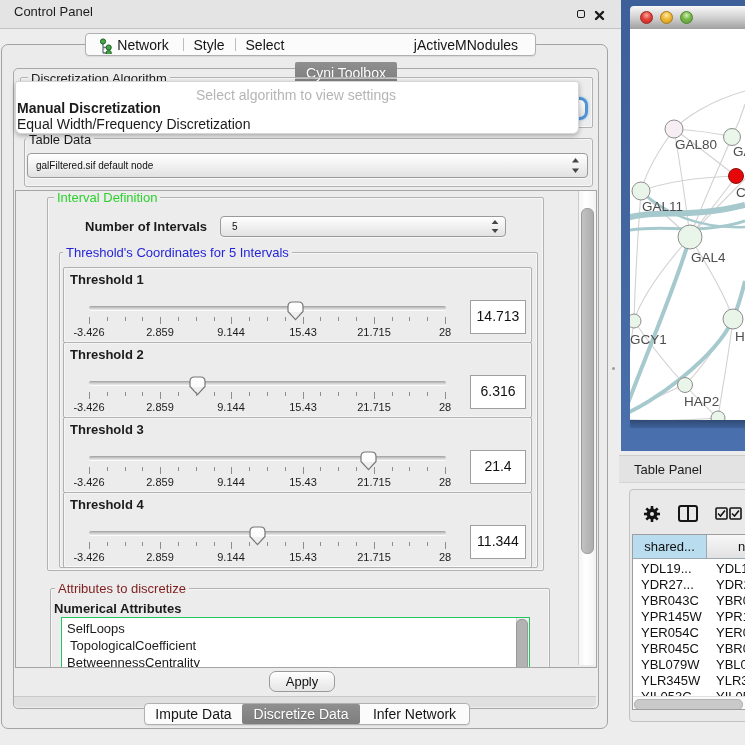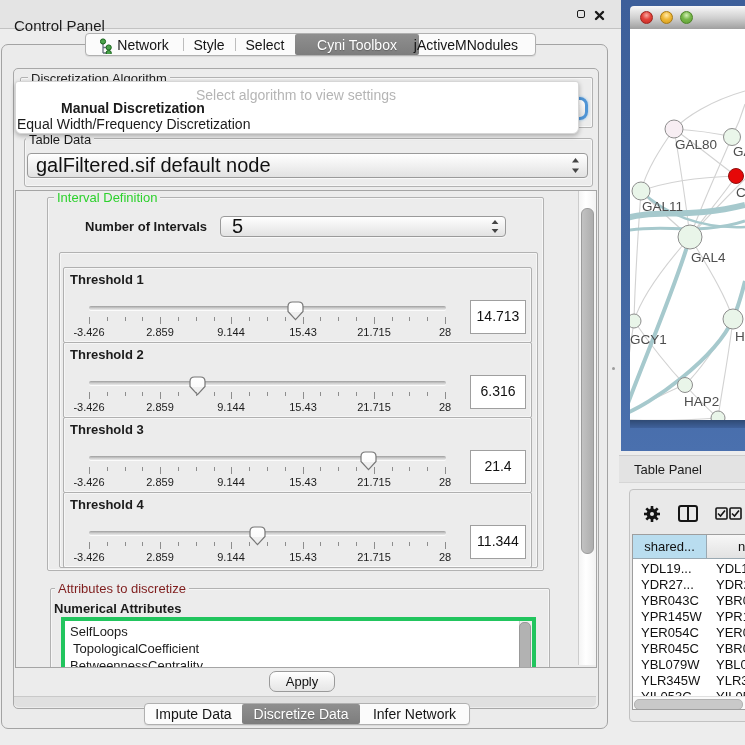--- a/index.html
+++ b/index.html
@@ -6,21 +6,21 @@
   body{width:745px;height:745px;position:relative;overflow:hidden;
        font-family:"Liberation Sans",sans-serif;background:#ededed;}
   .abs{position:absolute;}
   .lbl{position:absolute;font-size:13px;color:#1b1b1b;white-space:nowrap;}
   .bold{font-weight:bold;}
   .etch{position:absolute;border:1px solid #b2b2b2;border-radius:3px;
         box-shadow:inset 0 0 0 1px rgba(255,255,255,.55);}
   .combo{position:absolute;border:1px solid #9a9a9a;border-radius:4px;
          background:linear-gradient(#ffffff,#f2f2f2 45%,#e2e2e2);
          box-shadow:0 1px 1px rgba(255,255,255,.7);}
-  .combo .ctext{position:absolute;left:8px;top:0;font-size:20px;color:#111;}
+  .combo .ctext{position:absolute;left:8px;top:0;font-size:10px;color:#111;}
   .tabbar{position:absolute;background:#fbfbfb;border:1px solid #b0b0b0;
           border-radius:4px;box-shadow:0 1px 1px rgba(0,0,0,.08);}
   .seg{position:absolute;top:0;height:100%;font-size:14px;color:#151515;
        display:flex;align-items:center;justify-content:center;}
   .segsel{background:linear-gradient(#8f8f8f,#7d7d7d);color:#ffffff;
           border-radius:2px;text-shadow:0 1px 1px rgba(0,0,0,.25);}
   .vsep{position:absolute;top:4px;bottom:4px;width:1px;background:#bdbdbd;}
   .tick-min{position:absolute;height:4px;
     background:repeating-linear-gradient(90deg,#8d8d8d 0,#8d8d8d 1px,transparent 1px,transparent 17.8px);}
   .tick-maj{position:absolute;height:7px;
@@ -32,21 +32,21 @@
   .valbox{position:absolute;width:54px;height:31.5px;background:#ffffff;border:1px solid #9f9f9f;
           font-size:14px;color:#111;text-align:center;line-height:31.5px;}
   .thrbox{position:absolute;left:47px;width:467px;height:74px;border:1px solid #b0b0b0;
           border-radius:2px;box-shadow:inset 0 0 0 1px rgba(255,255,255,.5);}
   .glabel{position:absolute;font-size:13px;background:#ececec;padding:0 3px;white-space:nowrap;}
 </style>
 </head>
 <body>
 
 <div class="abs" style="left:0;top:0;width:621px;height:28px;background:#e4e4e4;border-bottom:1px solid #c2c2c2;"></div>
-<div class="lbl" style="left:14px;top:17px;font-size:15px;">Control Panel</div>
+<div class="lbl" style="left:14px;top:4px;font-size:13px;">Control Panel</div>
 <div class="abs" style="left:577px;top:10px;width:6px;height:6px;border:1.8px solid #1a1a1a;border-radius:2px;"></div>
 <svg class="abs" style="left:594px;top:10px;" width="11" height="11" viewBox="0 0 11 11">
   <path d="M2 2 L9 9 M9 2 L2 9" stroke="#1a1a1a" stroke-width="2.4" stroke-linecap="round"></path>
 </svg>
 
 <div class="abs" style="left:1px;top:44px;width:605px;height:683px;border:1px solid #a3a3a3;border-radius:7px;background:#ebebeb;"></div>
 
 <div class="abs" style="left:13px;top:68px;width:584px;height:639px;border:1px solid #a8a8a8;border-radius:5px;background:#ececec;"></div>
 <div class="abs" style="left:14px;top:696px;width:582px;height:10px;background:#e0e0e0;border-top:1px solid #c9c9c9;border-radius:0 0 5px 5px;"></div>
 
@@ -56,21 +56,21 @@
       <path d="M3 4 L3 15 M3 9.5 L8.5 9.5 M3 15 L8.5 15" stroke="#66727e" stroke-width="1.3" fill="none"></path>
       <circle cx="3" cy="3.5" r="2.6" fill="#4aa24a" stroke="#19641c" stroke-width="1"></circle>
       <circle cx="8.7" cy="9.5" r="2.6" fill="#4aa24a" stroke="#19641c" stroke-width="1"></circle>
       <circle cx="8.7" cy="15" r="2.6" fill="#4aa24a" stroke="#19641c" stroke-width="1"></circle>
     </svg>
     Network</div>
   <div class="vsep" style="left:97px;"></div>
   <div class="seg" style="left:97px;width:52px;">Style</div>
   <div class="vsep" style="left:149px;"></div>
   <div class="seg" style="left:149px;width:60px;">Select</div>
-  <div class="seg segsel" style="left:209px;width:124px;">Cyni Toolbox</div>
+  <div class="seg segsel" style="left:209px;width:102px;margin-top:28px;">Cyni Toolbox</div>
   <div class="seg" style="left:311px;width:138px;text-align:center;">jActiveMNodules</div>
 </div>
 
 <div class="etch" style="left:20px;top:77px;width:571px;height:49px;border-radius:2px;"></div>
 <div class="glabel" style="left:28px;top:71px;color:#222;background:#ececec;">Discretization Algorithm</div>
 
 <div class="abs" style="left:560px;top:97px;width:22px;height:17px;border:3px solid #4f94d5;border-radius:8px;background:linear-gradient(#fdfdfd,#e3e3e3);box-shadow:0 0 3px #8fc0e8;"></div>
 <svg class="abs" style="left:572px;top:101px;" width="8" height="14" viewBox="0 0 8 14">
   <path d="M4 0 L7.2 4.4 L0.8 4.4 Z" fill="#666"></path>
     <path d="M4 14 L7.2 9.6 L0.8 9.6 Z" fill="#666"></path>
@@ -94,20 +94,21 @@
   <div class="lbl bold" style="left:69px;top:28px;">Number of Intervals</div>
   <div class="combo" style="left:204px;top:25px;width:284px;height:19px;">
     <div class="ctext" style="line-height:19px;left:11px;">5</div>
     <svg style="position:absolute;right:6px;top:3px;" width="8" height="13" viewBox="0 0 8 13">
       <path d="M4 0 L7.4 4 L0.6 4 Z" fill="#444"></path>
         <path d="M4 13 L7.4 9 L0.6 9 Z" fill="#444"></path>
     </svg>
   </div>
 
   <div class="etch" style="left:43px;top:61px;width:477px;height:314px;border-radius:2px;"></div>
+  <div class="glabel" style="left:47px;top:54px;color:#2525d8;">Threshold's Coordinates for 5 Intervals</div>
 
   <div class="thrbox" style="top:76px;">
     <div class="lbl bold" style="left:6px;top:4px;">Threshold 1</div>
     <div class="track" style="left:25px;top:37.5px;width:357px;"></div>
     <svg style="position:absolute;left:223px;top:33px;" width="17" height="20" viewBox="0 0 17 20">
       <defs>
           <linearGradient id="tg" x1="0" y1="0" x2="0" y2="1">
         <stop offset="0" stop-color="#ffffff"></stop>
             <stop offset=".55" stop-color="#fbfbfb"></stop>
             <stop offset=".56" stop-color="#f0f0f0"></stop>
@@ -182,21 +183,21 @@
         <span class="slbl" style="left:214px;">15.43</span>
         <span class="slbl" style="left:285px;">21.715</span>
         <span class="slbl" style="left:356px;">28</span>
     </div>
     <div class="valbox" style="left:406px;top:32px;">11.344</div>
   </div>
 
   <div class="etch" style="left:34px;top:397px;width:498px;height:120px;border-radius:2px;"></div>
   <div class="glabel" style="left:39px;top:390px;color:#7f1d1d;">Attributes to discretize</div>
   <div class="lbl bold" style="left:38px;top:410px;">Numerical Attributes</div>
-  <div class="abs" style="left:45px;top:426px;width:467px;height:60px;background:#ffffff;border:4px solid #22c55e;">
+  <div class="abs" style="left:45px;top:426px;width:467px;height:60px;background:#ffffff;border:1px solid #22c55e;">
     <div class="lbl" style="left:5px;top:3px;">SelfLoops</div>
     <div class="lbl" style="left:8px;top:20px;">TopologicalCoefficient</div>
     <div class="lbl" style="left:5px;top:37px;">BetweennessCentrality</div>
     <div class="abs" style="right:0;top:0;width:12px;height:60px;background:#f0f0f0;border-left:1px solid #d0d0d0;"></div>
     <div class="abs" style="right:1px;top:1px;width:10px;height:58px;background:#b2b2b2;border:1px solid #999;border-radius:5px;"></div>
   </div>
 </div>
 
 <div class="abs" style="left:578px;top:191px;width:17px;height:474px;background:linear-gradient(90deg,#f4f4f4,#ffffff 40%,#f2f2f2);border-left:1px solid #cccccc;"></div>
 <div class="abs" style="left:581px;top:208px;width:11px;height:344px;background:linear-gradient(90deg,#c2c2c2,#adadad);border:1px solid #9b9b9b;border-radius:6px;"></div>
@@ -206,21 +207,21 @@
 <div class="tabbar" style="left:144px;top:703px;width:324px;height:20px;text-decoration:underline;">
   <div class="seg" style="left:0;width:97px;">Impute Data</div>
   <div class="seg segsel" style="left:97px;width:118px;">Discretize Data</div>
   <div class="seg" style="left:215px;width:109px;border-radius:10px;">Infer Network</div>
 </div>
 
 <div class="abs" style="left:612px;top:367px;width:3px;height:3px;border-radius:50%;background:#9c9c9c;"></div>
 
 <div class="abs" style="left:15px;top:81px;width:562px;height:51px;background:#ffffff;border:1px solid #d6d6d6;border-radius:3px 3px 6px 6px;box-shadow:0 2px 5px rgba(0,0,0,.28);z-index:50;"></div>
 <div class="lbl" style="left:0px;top:87px;width:592px;text-align:center;color:#b5b5b5;z-index:51;font-size:14px;">Select algorithm to view settings</div>
-<div class="lbl bold" style="left:17px;top:100px;z-index:51;font-size:14px;padding-left:44px;">Manual Discretization</div>
+<div class="lbl bold" style="left:17px;top:100px;z-index:51;font-size:14px;">Manual Discretization</div>
 <div class="lbl" style="left:17px;top:116px;z-index:51;font-size:14px;">Equal Width/Frequency Discretization</div>
 
 <div class="abs" style="left:621px;top:0;width:124px;height:451px;background:linear-gradient(#3d5f9a,#42669f 55%,#4a70ae);"></div>
 <div class="abs" style="left:630px;top:6px;width:115px;height:23px;background:linear-gradient(#f8f8f8,#cdcdcd 55%,#9f9f9f);border-bottom:1px solid #696969;border-radius:4px 0 0 0;"></div>
 <div class="abs" style="left:640px;top:11px;width:11px;height:11px;border-radius:50%;background:radial-gradient(circle at 50% 30%,#f7a8a0 0%,#e3423a 45%,#c22a22 100%);border:1px solid #9e231d;"></div>
 <div class="abs" style="left:660px;top:11px;width:11px;height:11px;border-radius:50%;background:radial-gradient(circle at 50% 30%,#ffe9a8 0%,#efb837 45%,#d29a19 100%);border:1px solid #a87a12;"></div>
 <div class="abs" style="left:680px;top:11px;width:11px;height:11px;border-radius:50%;background:radial-gradient(circle at 50% 30%,#d2f0b4 0%,#77b74a 45%,#5d9e33 100%);border:1px solid #4c8427;"></div>
 
 <div class="abs" id="netcanvas" style="left:630px;top:29px;width:115px;height:391px;background:#ffffff;overflow:hidden;">
 <svg width="115" height="391" viewBox="0 0 115 391" style="position:absolute;left:0;top:0;">

